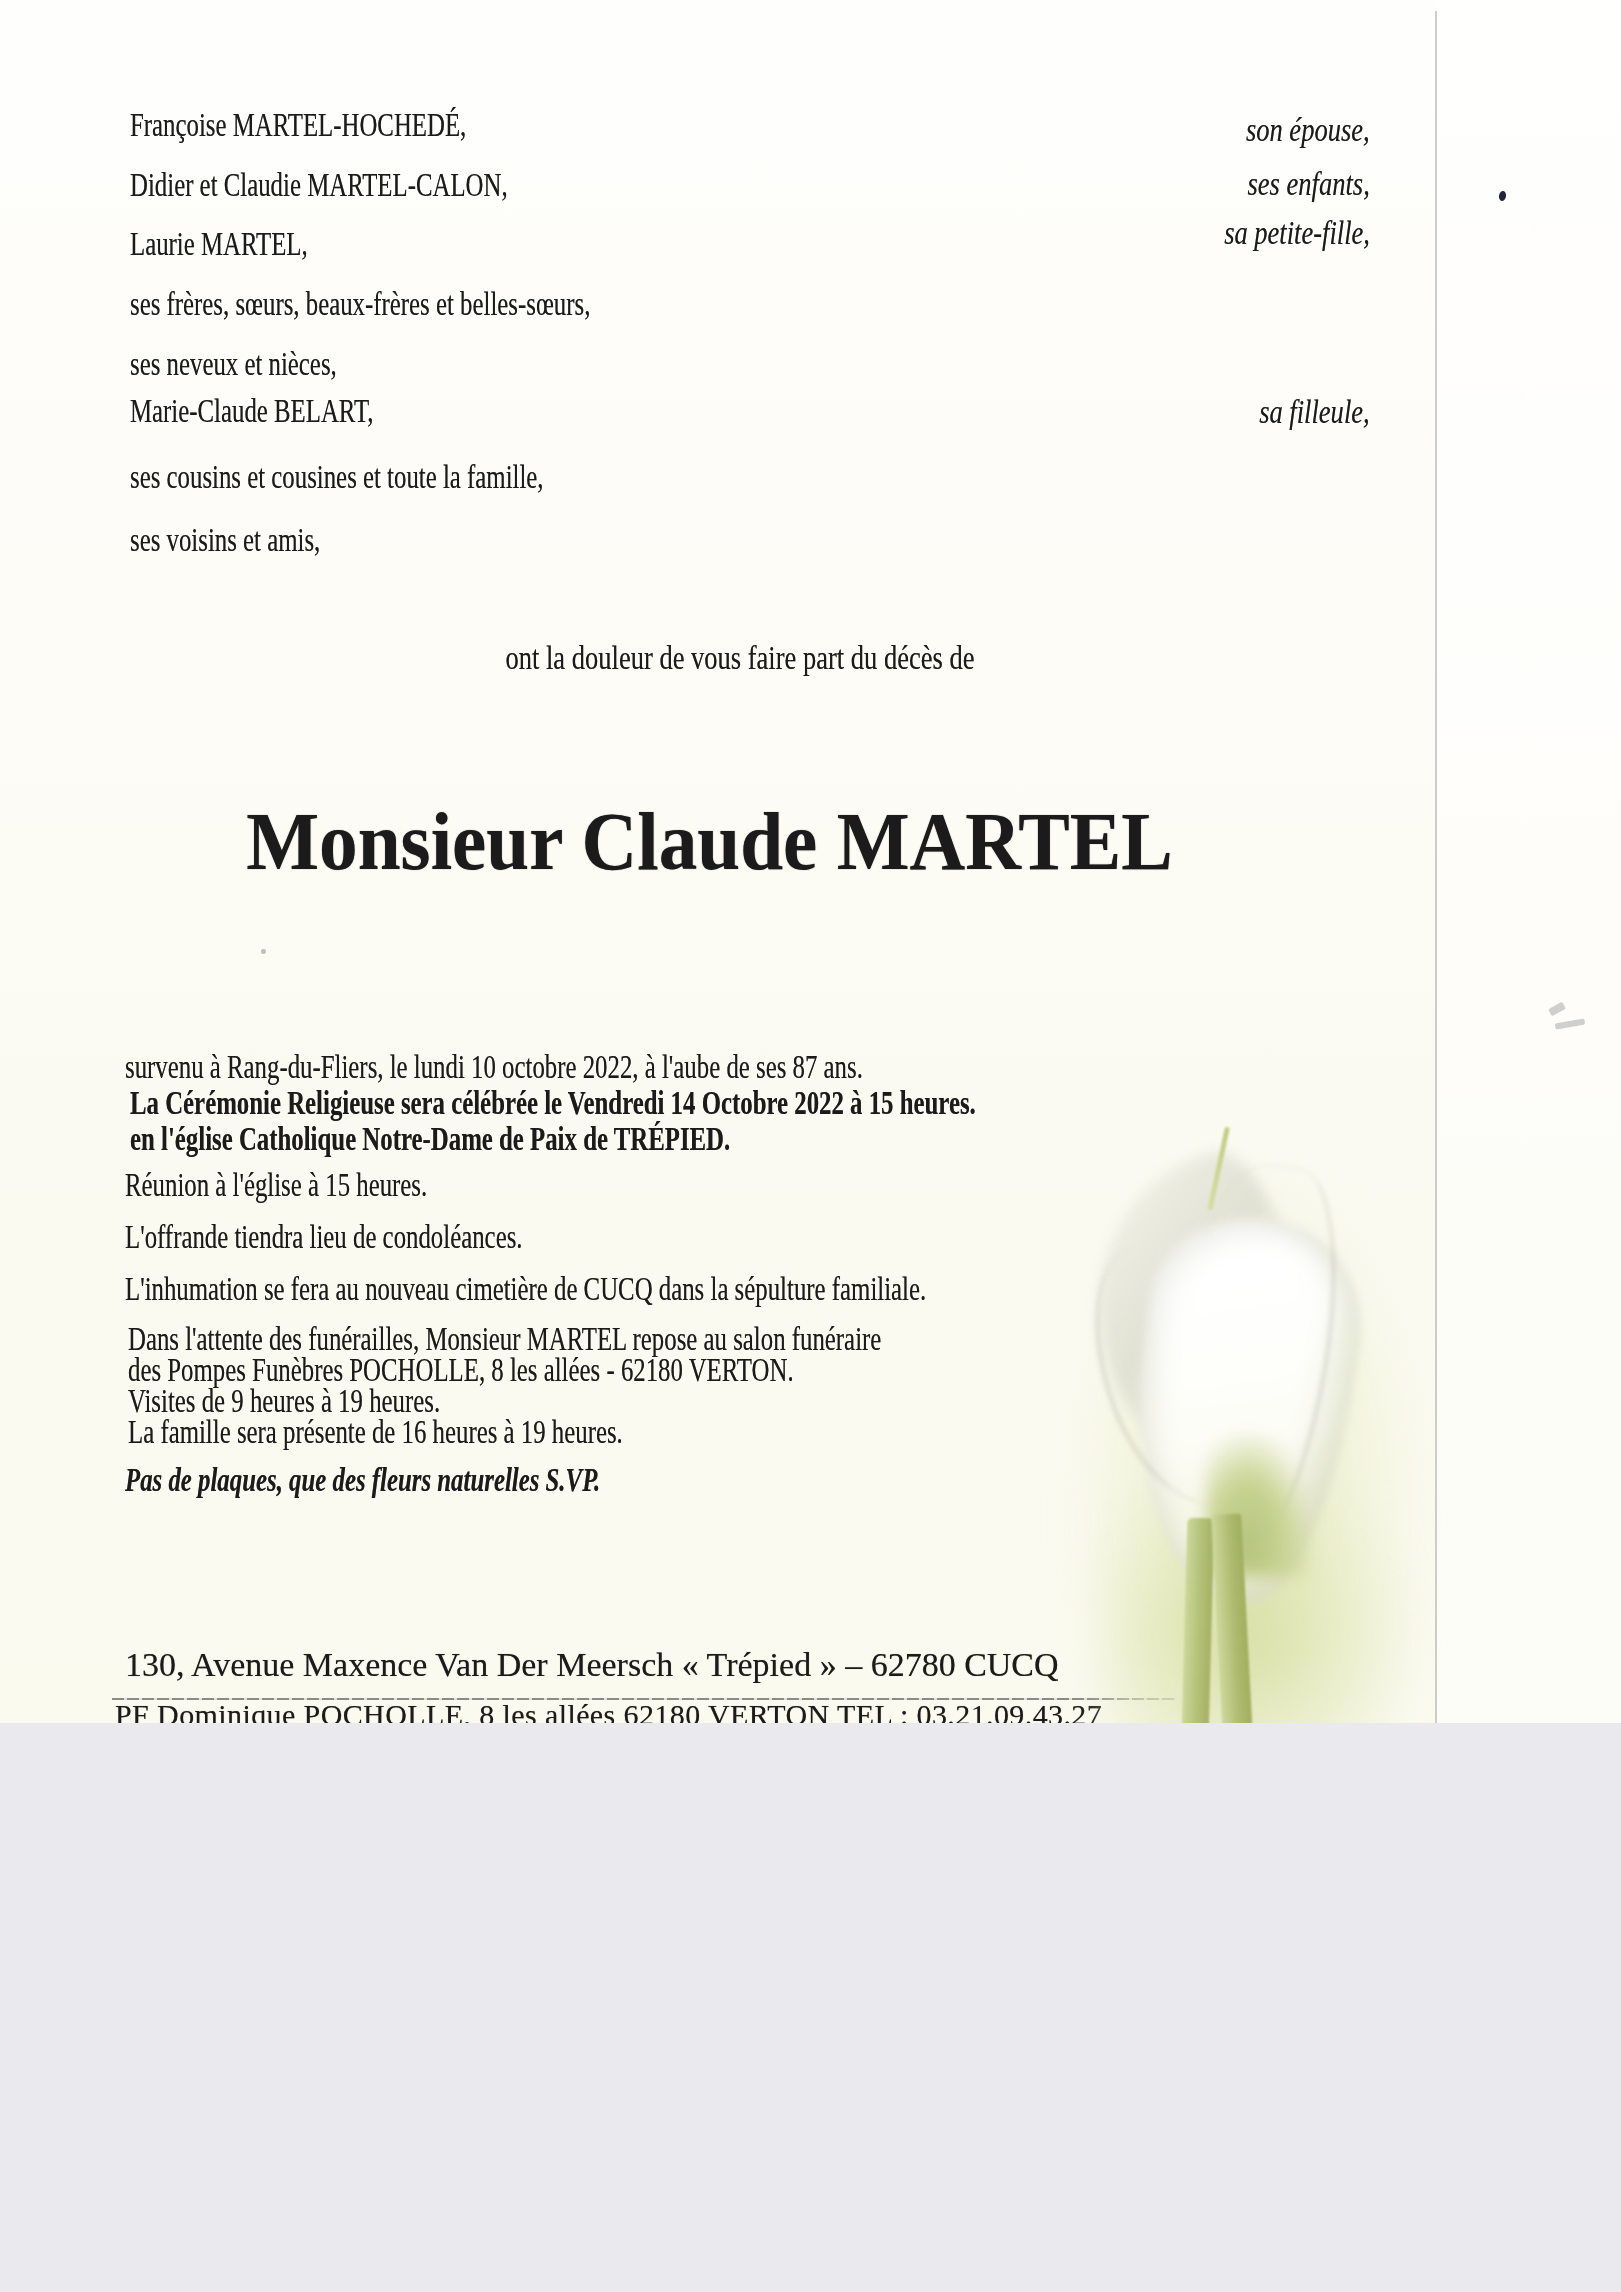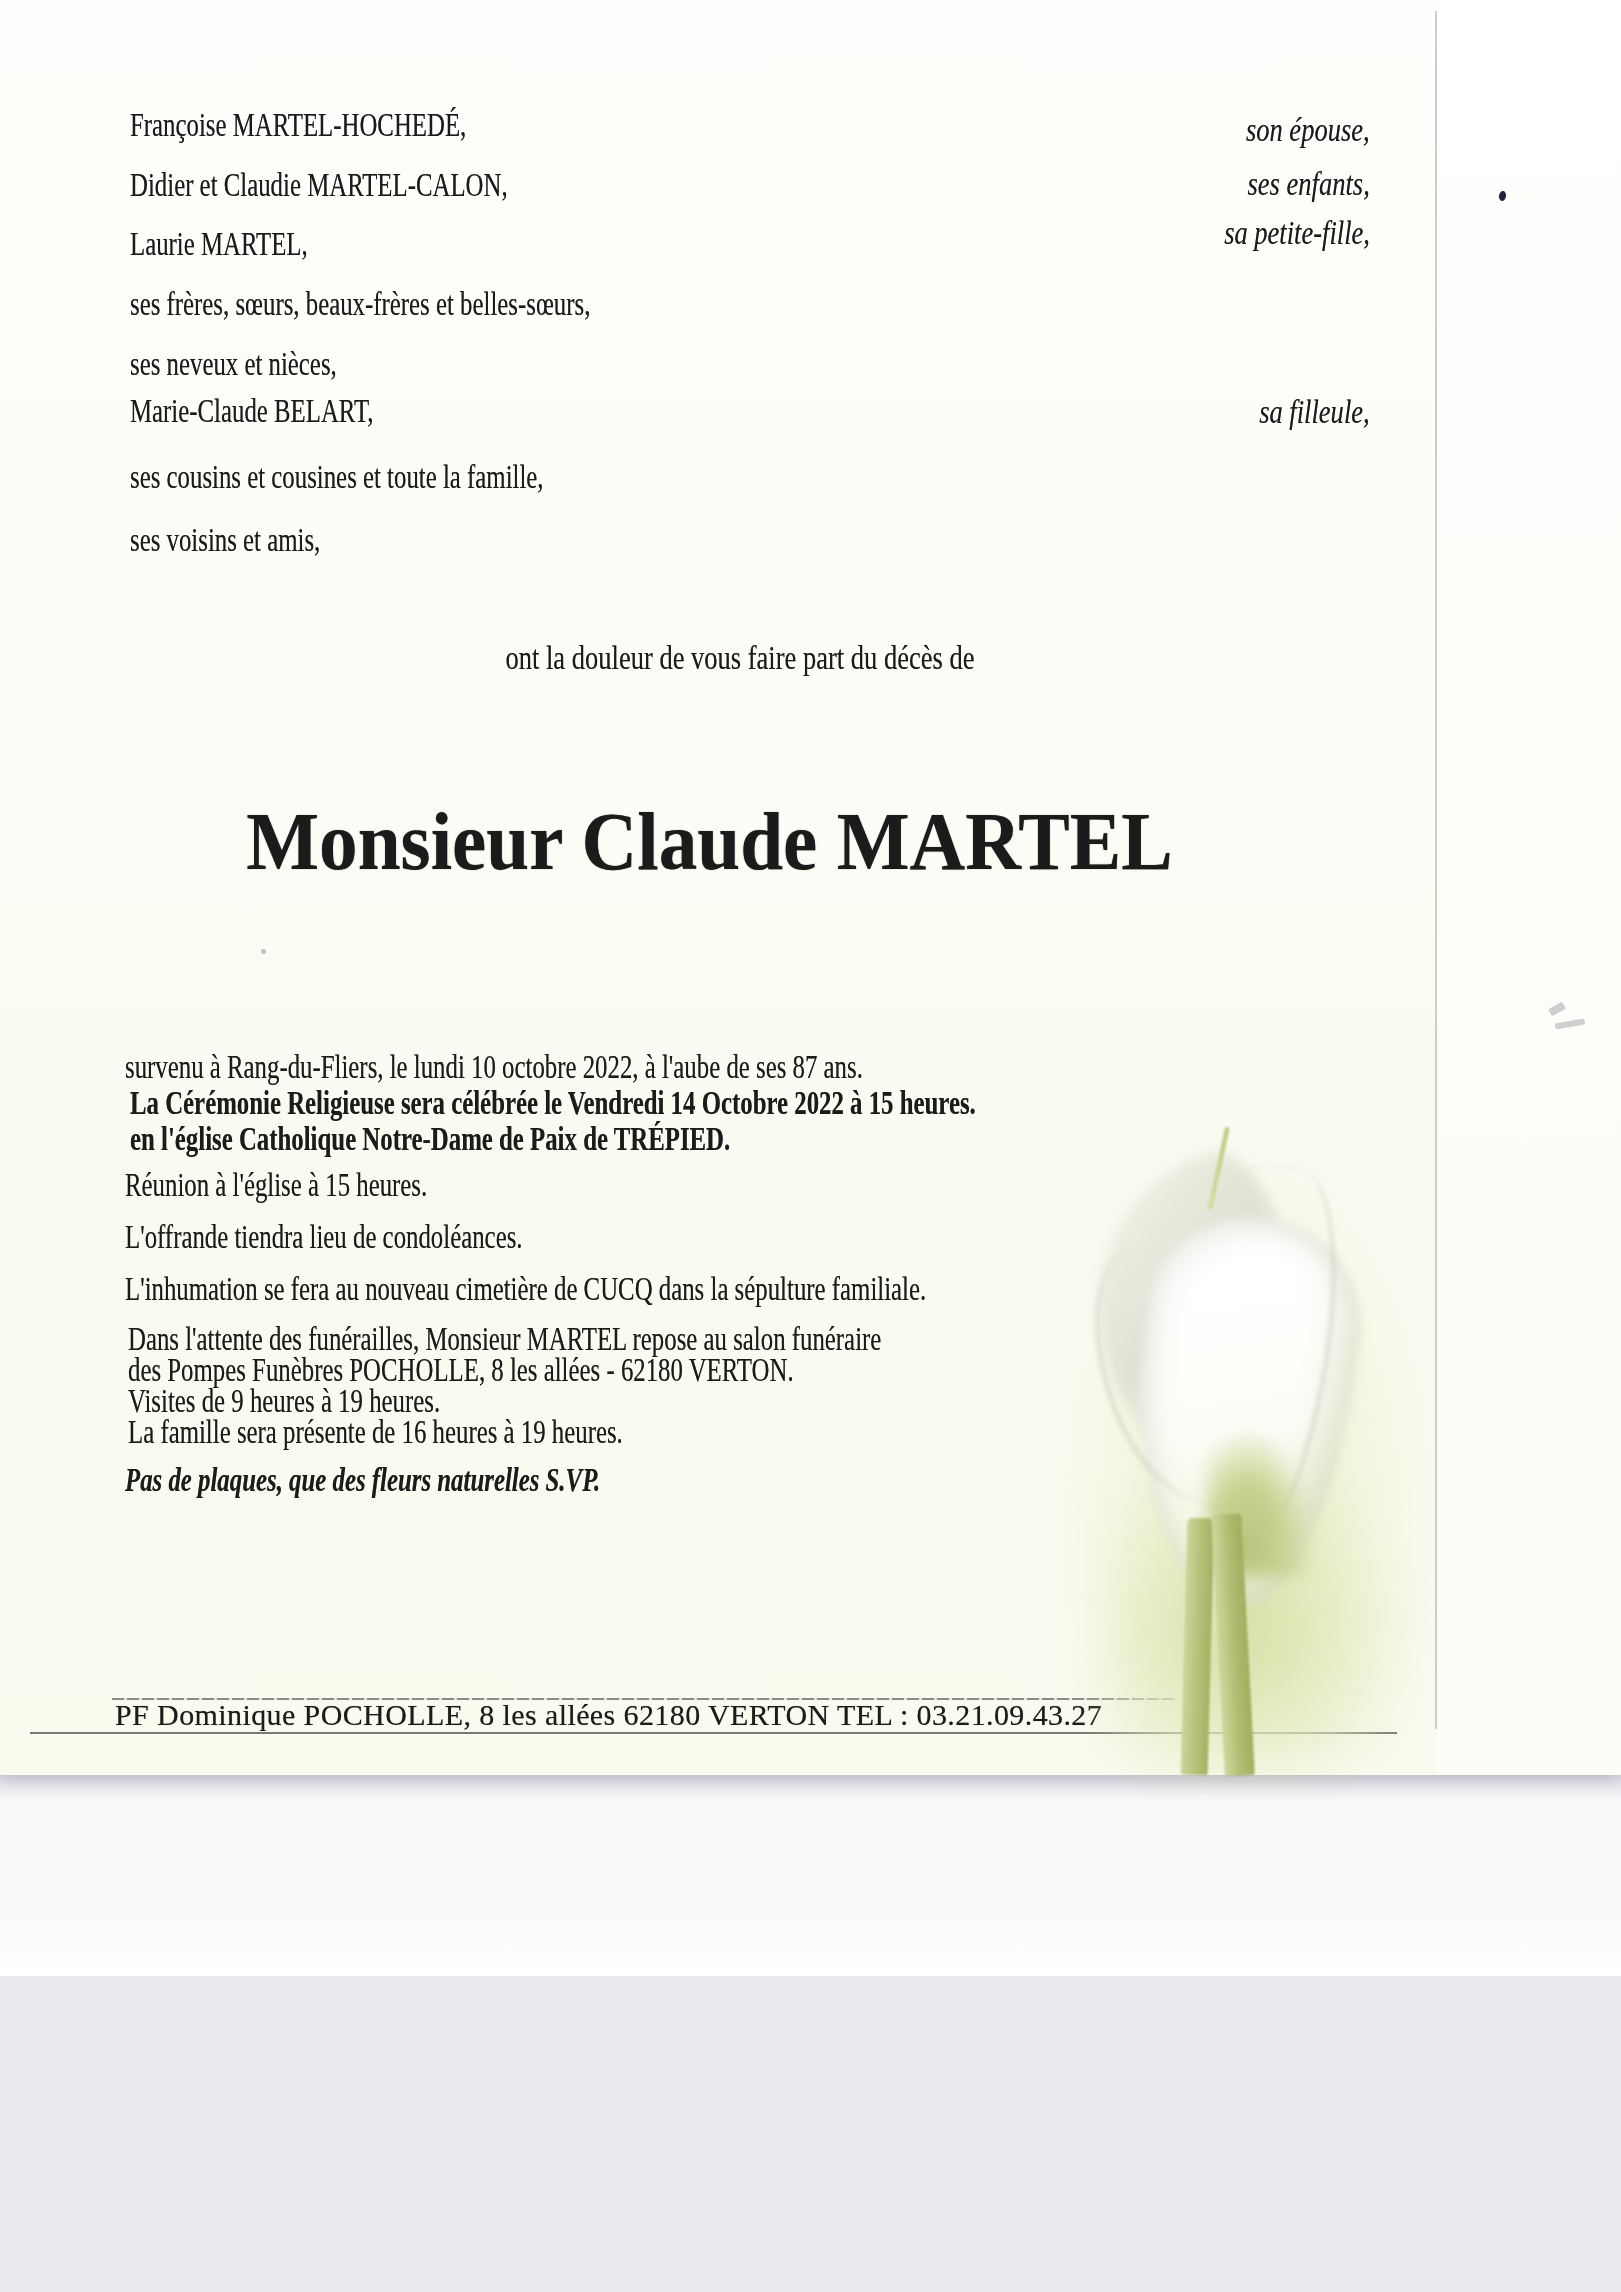--- a/index.html
+++ b/index.html
@@ -1,17 +1,17 @@
 <!DOCTYPE html>
 <html style="font-size:14.3px"><head>
 <meta charset="utf-8">
 <style>
   html,body { margin:0; padding:0; background:#e9e9ee; }
   .page {
-    position:relative; width:1621px; height:1976px; overflow:hidden;
+    position:relative; width:1621px; height:1723px; overflow:hidden;
     background: linear-gradient(180deg,#ececf1 0%, #f3f3f7 3%, #f5f5f9 55%, #fafafc 97%, #ffffff 100%);
     font-family:"Liberation Serif", serif; color:#1b1b1b;
   }
   
   .paper {
     position:absolute; left:0; top:0; width:1621px; height:1775px;
     background: linear-gradient(180deg,#fefefc 0%, #fdfcf7 35%, #fbfaf1 68%, #fafaef 100%);
     box-shadow: 0 5.4px 14.3px rgba(110,110,128,0.35);
   }
   .paper-right-lighter {
@@ -173,20 +173,21 @@
 
   <div class="t cond block-tight" style="left:128px; top:1323px">
     <div class="line">Dans l'attente des funérailles, Monsieur MARTEL repose au salon funéraire</div>
     <div class="line">des Pompes Funèbres POCHOLLE, 8 les allées - 62180 VERTON.</div>
     <div class="line">Visites de 9 heures à 19 heures.</div>
     <div class="line">La famille sera présente de 16 heures à 19 heures.</div>
   </div>
 
   <div class="t cond boldital" style="left:125px; top:1463px">Pas de plaques, que des fleurs naturelles S.VP.</div>
 
+  <div class="t addr" style="top:1648px">130, Avenue Maxence Van Der Meersch « Trépied » – 62780 CUCQ</div>
   <div class="rule-dashed"></div>
   <div class="t pf" style="top:1700px">PF Dominique POCHOLLE, 8 les allées 62180 VERTON TEL : 03.21.09.43.27</div>
   <div class="rule-solid"></div>
 
   <div class="flower">
     <div class="glow1"></div>
     <div class="glow2"></div>
     <div class="hood"></div>
     <div class="face"></div>
     <div class="rim"></div>

